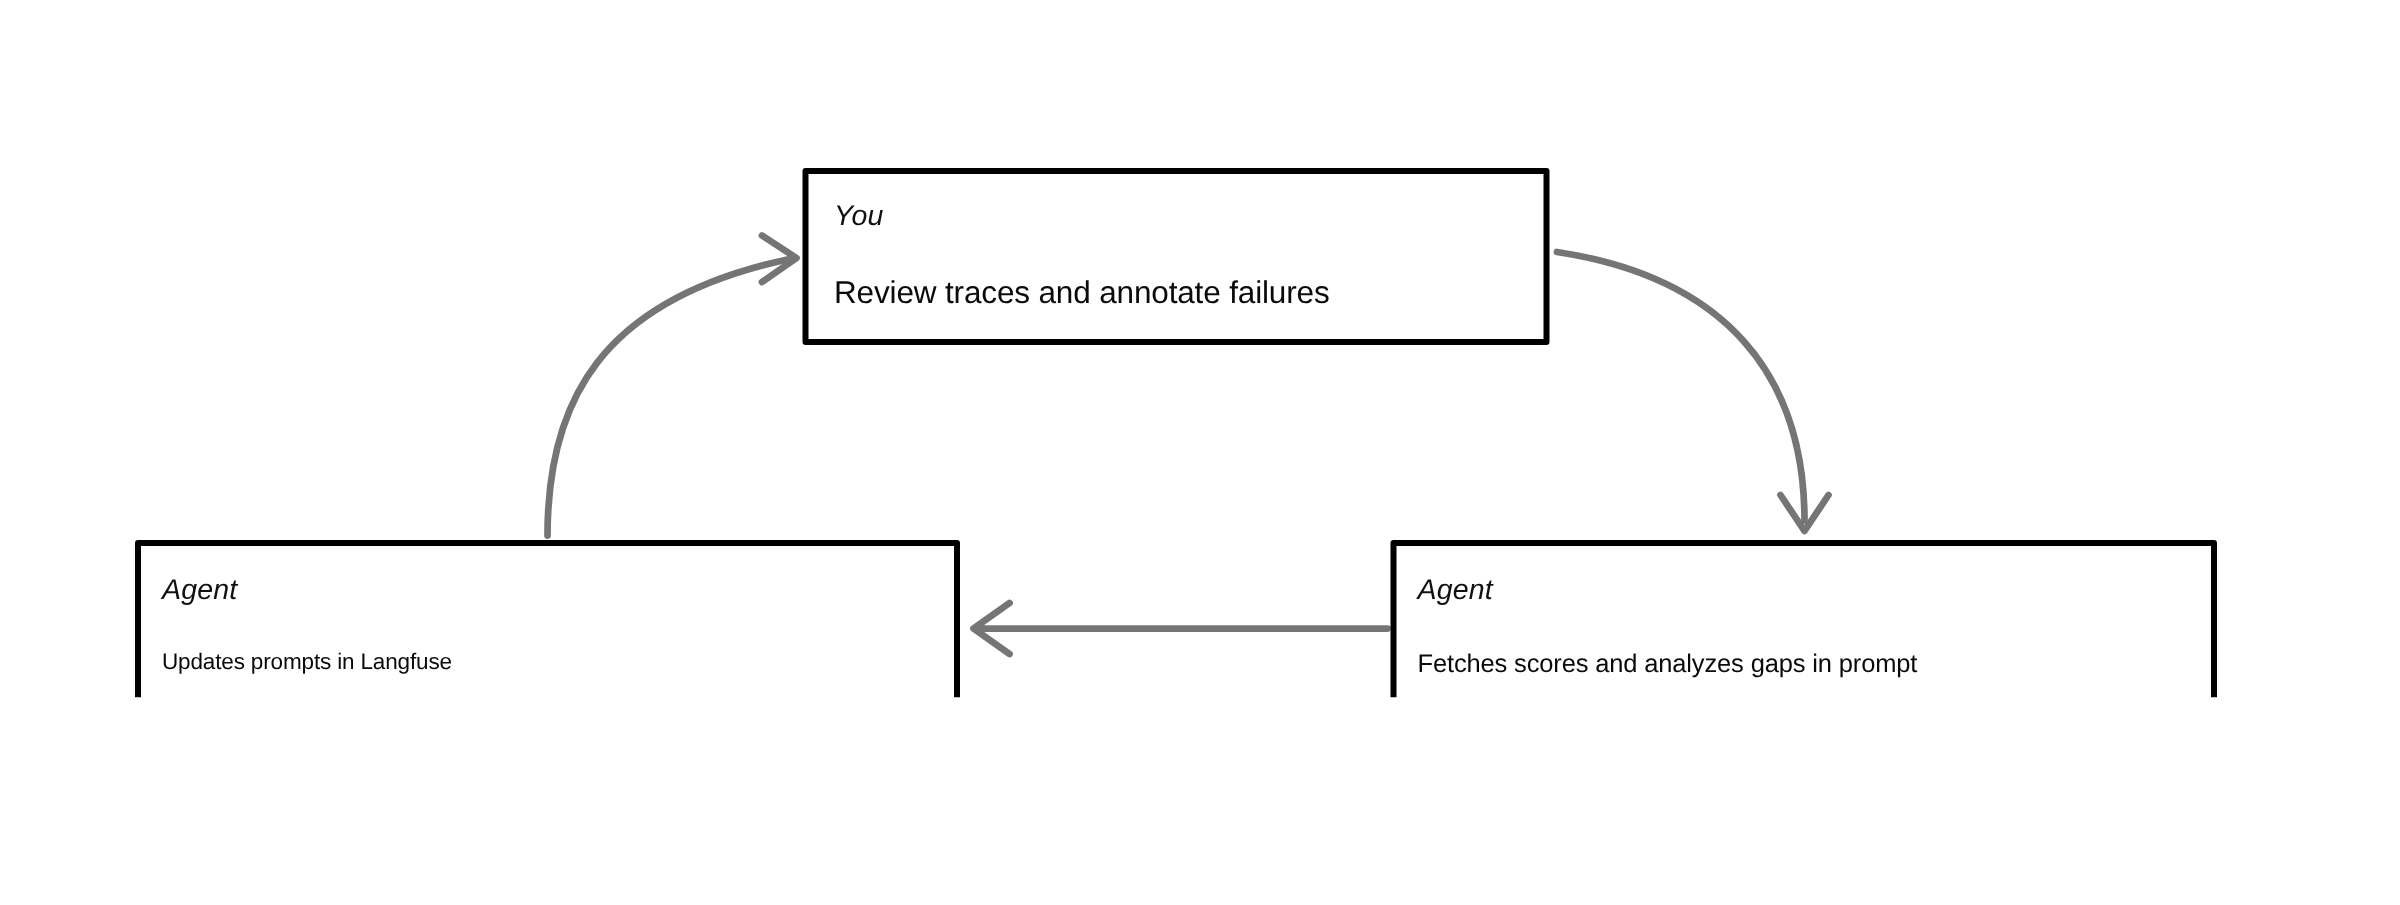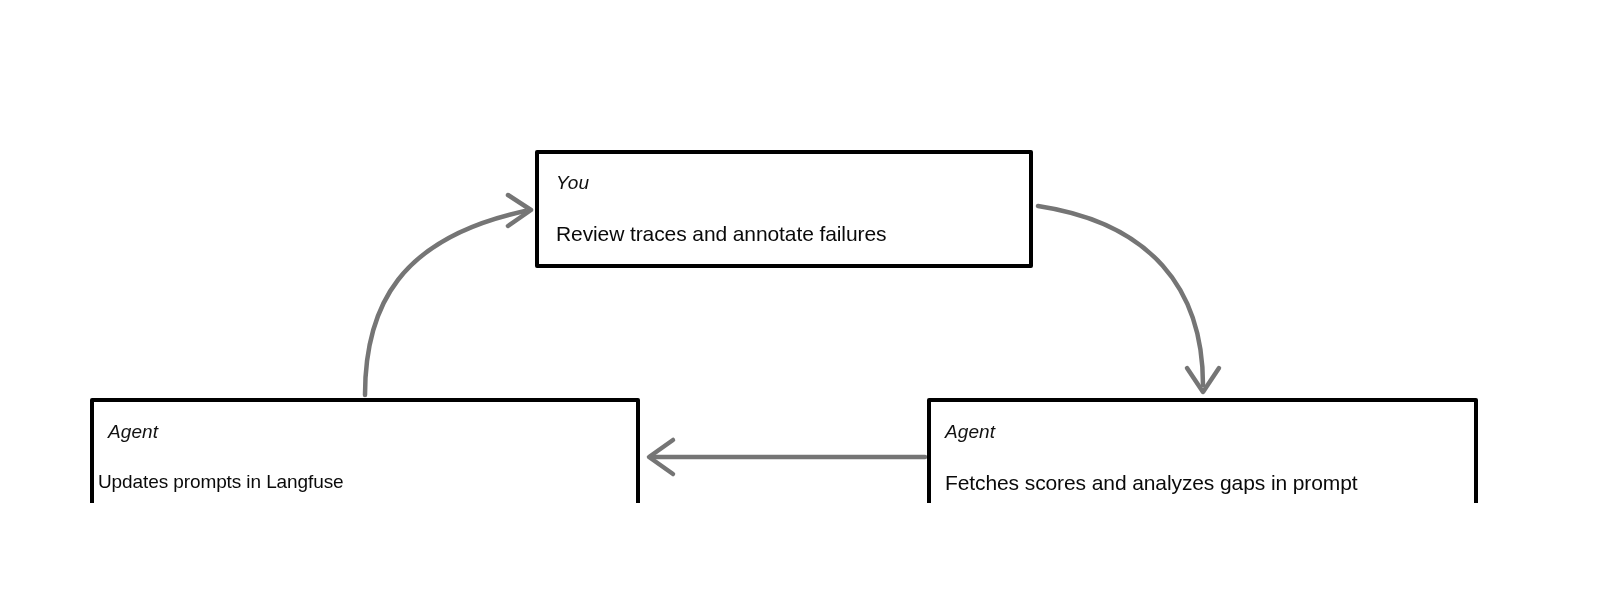--- a/index.html
+++ b/index.html
@@ -11,21 +11,20 @@
   body {
     font-family: "Liberation Sans", sans-serif;
     -webkit-font-smoothing: antialiased;
   }
   #canvas {
     position: relative;
     width: 1600px;
     height: 465px;
     background: #ffffff;
     overflow: hidden;
-    margin-top: 38px;
   }
   #arrow-layer {
     position: absolute;
     left: 0;
     top: 0;
     width: 1600px;
     height: 603px;
     pointer-events: none;
   }
   .node {
@@ -62,30 +61,30 @@
   #node-you .node-role  { left: 17px; top: 18px;  font-size: 19px; }
   #node-you .node-title { left: 17px; top: 68px;  font-size: 21px; }
 
   #node-update {
     left: 90px;
     top: 360px;
     width: 550px;
     height: 119px;
   }
   #node-update .node-role  { left: 14px; top: 19px; font-size: 19px; }
-  #node-update .node-title { left: 4px; top: 69px; font-size: 19px; }
+  #node-update .node-title { left: 14px; top: 69px; font-size: 15px; }
 
   #node-fetch {
     left: 927px;
     top: 360px;
     width: 551px;
     height: 120px;
   }
   #node-fetch .node-role  { left: 14px; top: 19px; font-size: 19px; }
-  #node-fetch .node-title { left: 14px; top: 69px; font-size: 21px; }
+  #node-fetch .node-title { left: 14px; top: 69px; font-size: 17px; }
 </style>
 </head>
 <body>
 
 <div id="canvas">
 
   <svg id="arrow-layer" viewBox="0 0 1600 603" width="1600" height="603" xmlns="http://www.w3.org/2000/svg" aria-hidden="true">
 
     <g>
       <path d="M 365 357 C 365 268, 400 200, 525 173" fill="none" stroke="#757575" stroke-width="4.5" stroke-linecap="round" stroke-linejoin="round"></path>

